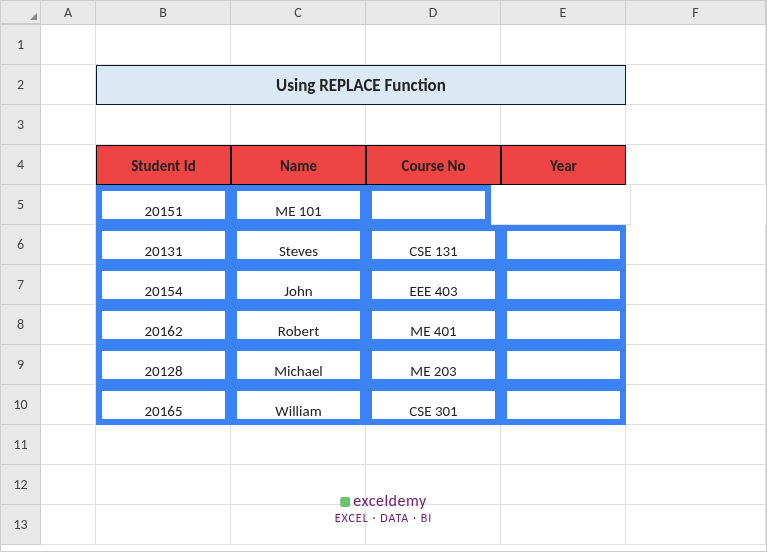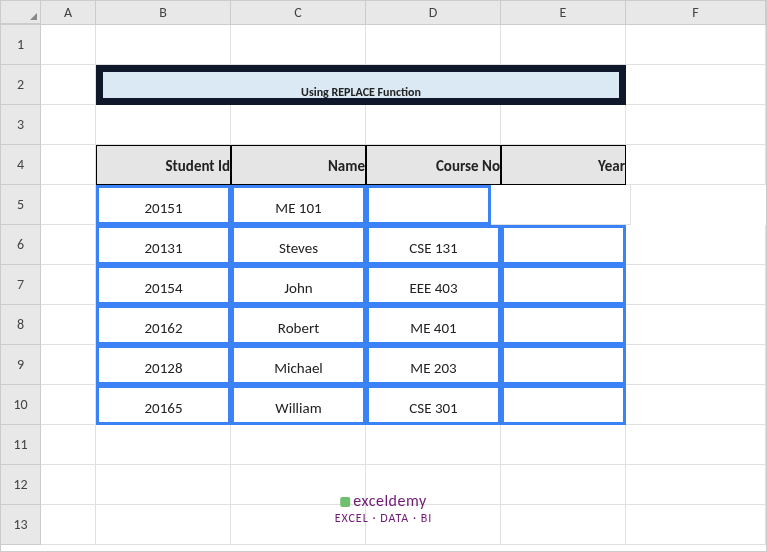--- a/index.html
+++ b/index.html
@@ -83,36 +83,35 @@
       border-bottom: 1px solid #e0e0e0;
       background: white;
       line-height: 40px;
       font-size: 15px;
       text-align: center;
       color: #222;
     }
     .title-merged {
       width: 530px;
       background: #dae9f3;
-      border: 7px solid #0f172a;
+      border: 1px solid #0f172a;
       font-weight: bold;
-      font-size: 12px;
+      font-size: 17px;
       color: #222;
       text-align: center;
       line-height: 40px;
     }
     .data-header {
-      background: #e5e5e5;
+      background: #ef4444;
       border: 1px solid #000;
       font-weight: bold;
       font-size: 15px;
-      text-align: right;
     }
     .data-cell {
-      border: 3px solid #3b82f6;
+      border: 6px solid #3b82f6;
       font-size: 15px;
       background: white;
     }
     .watermark {
       position: absolute;
       bottom: 25px;
       left: 50%;
       transform: translateX(-50%);
       color: #701a75;
       font-size: 14px;

